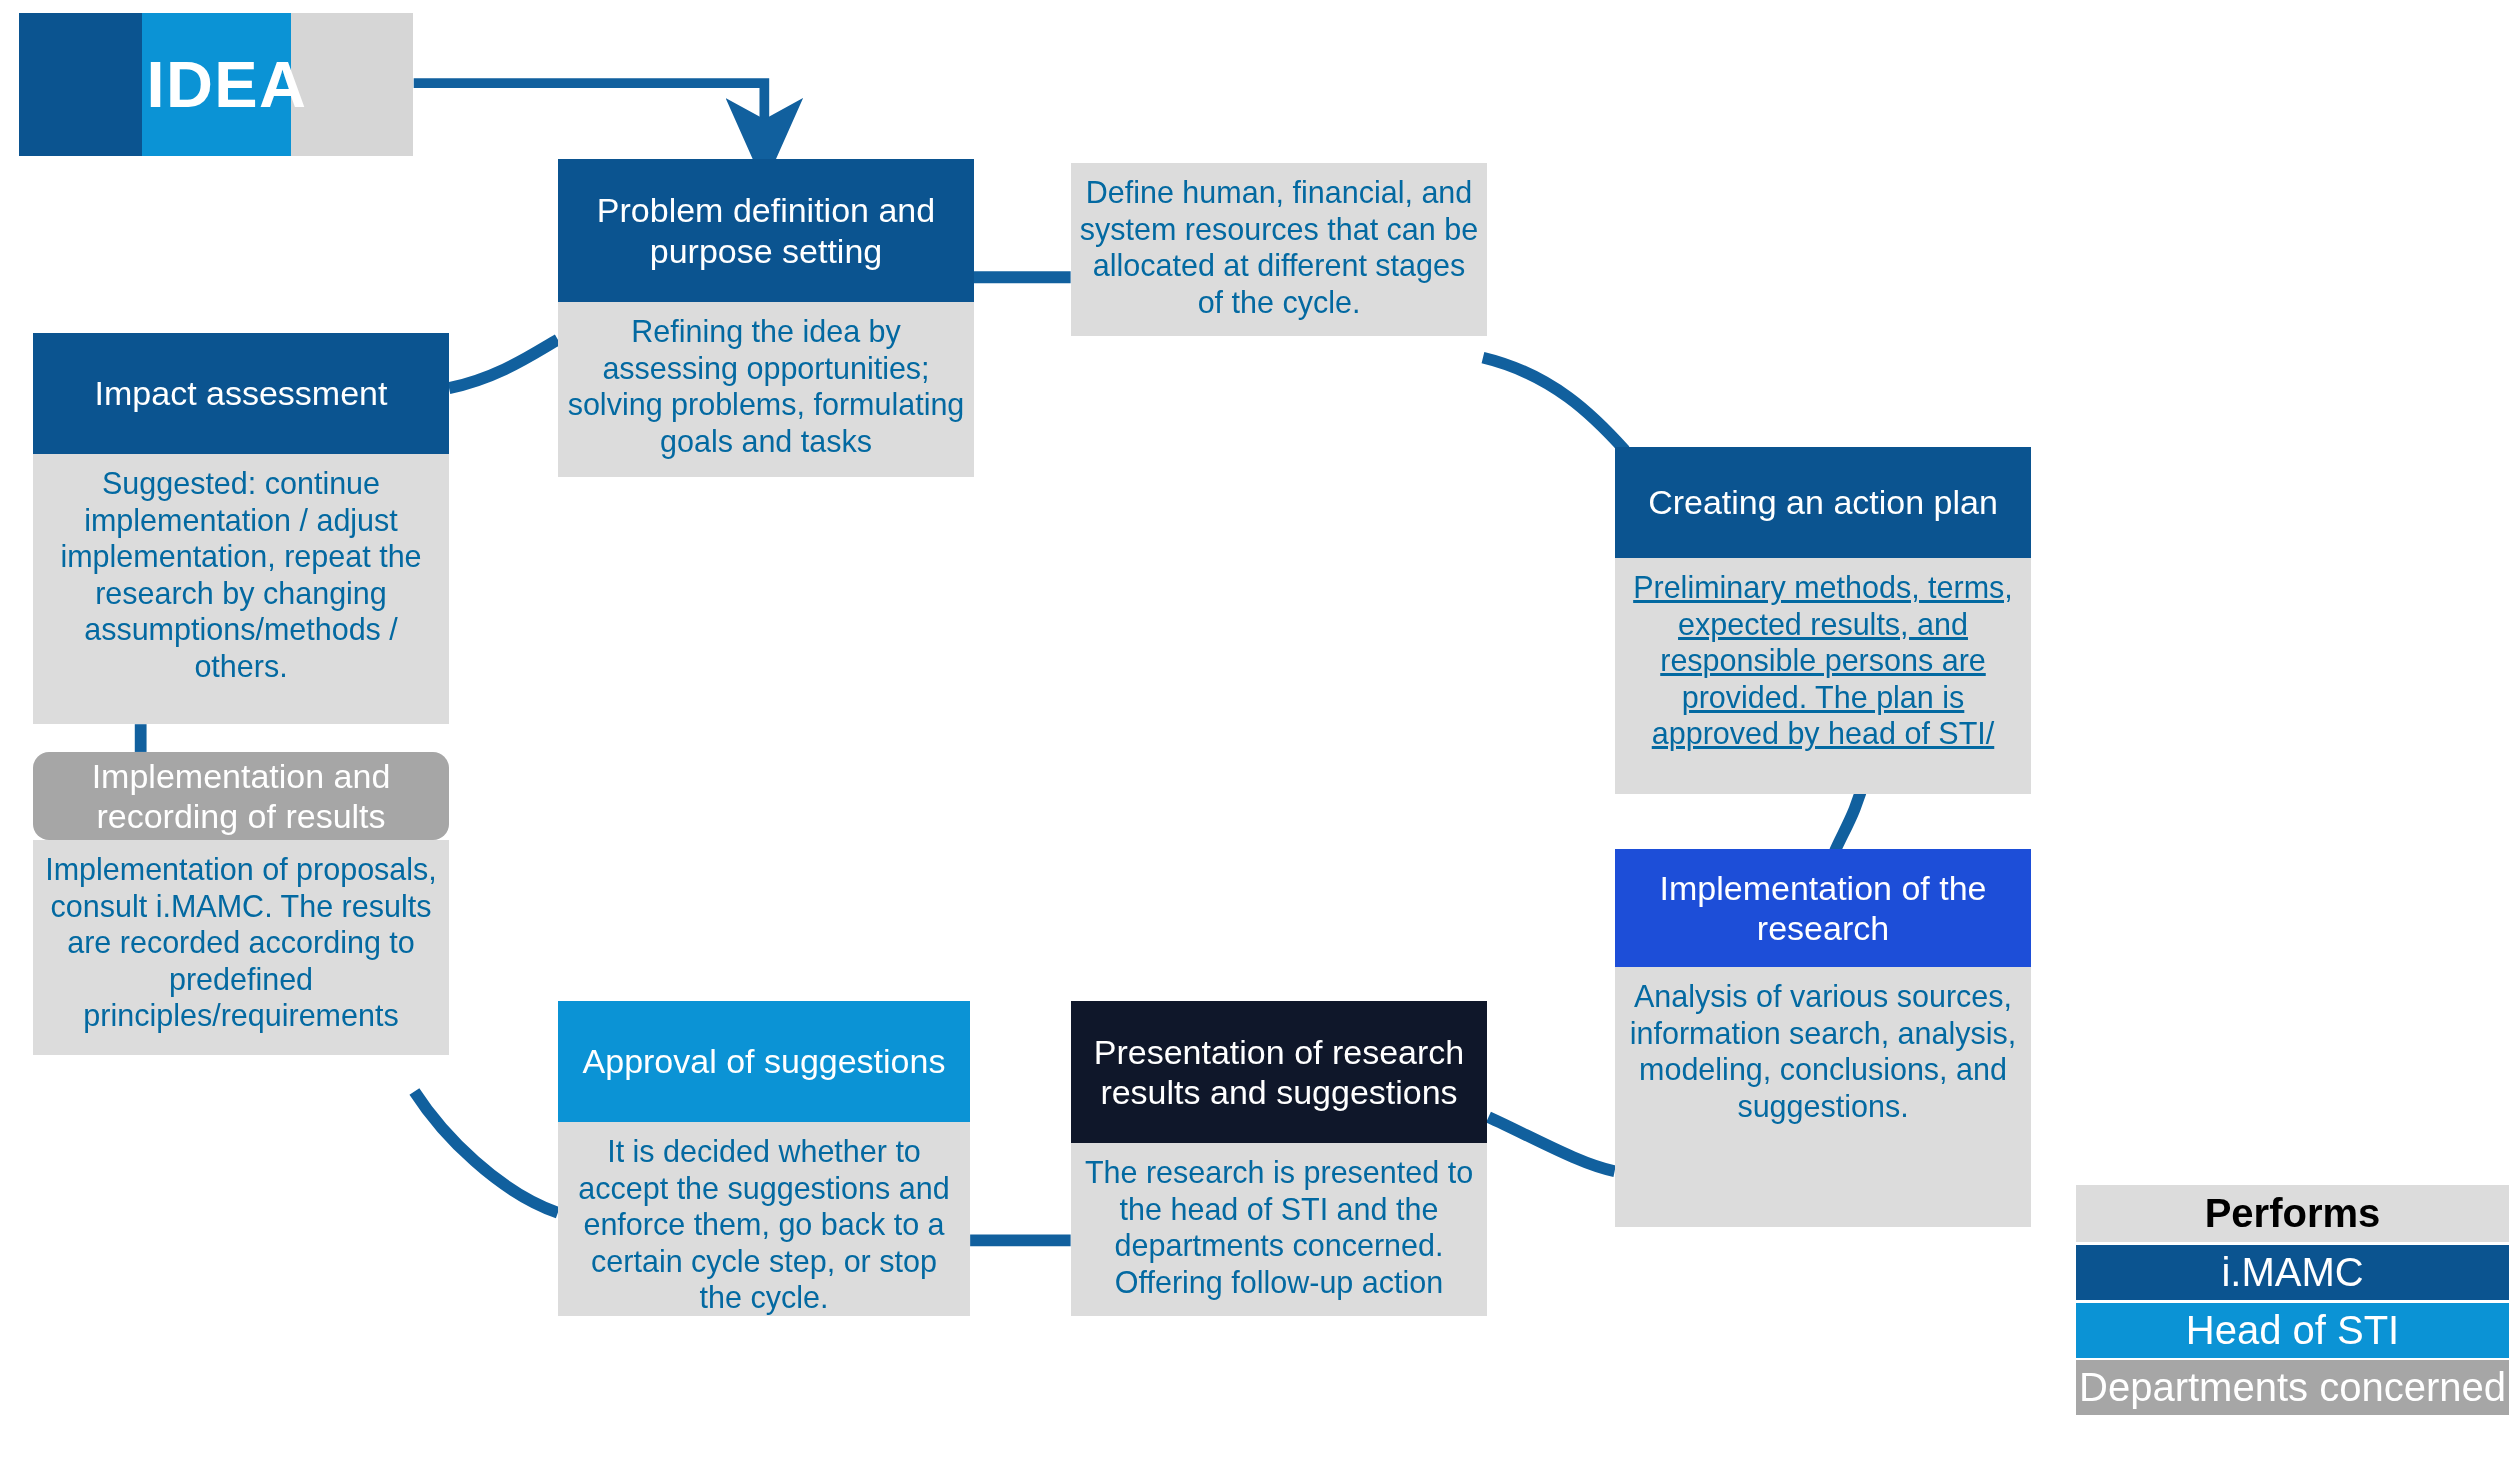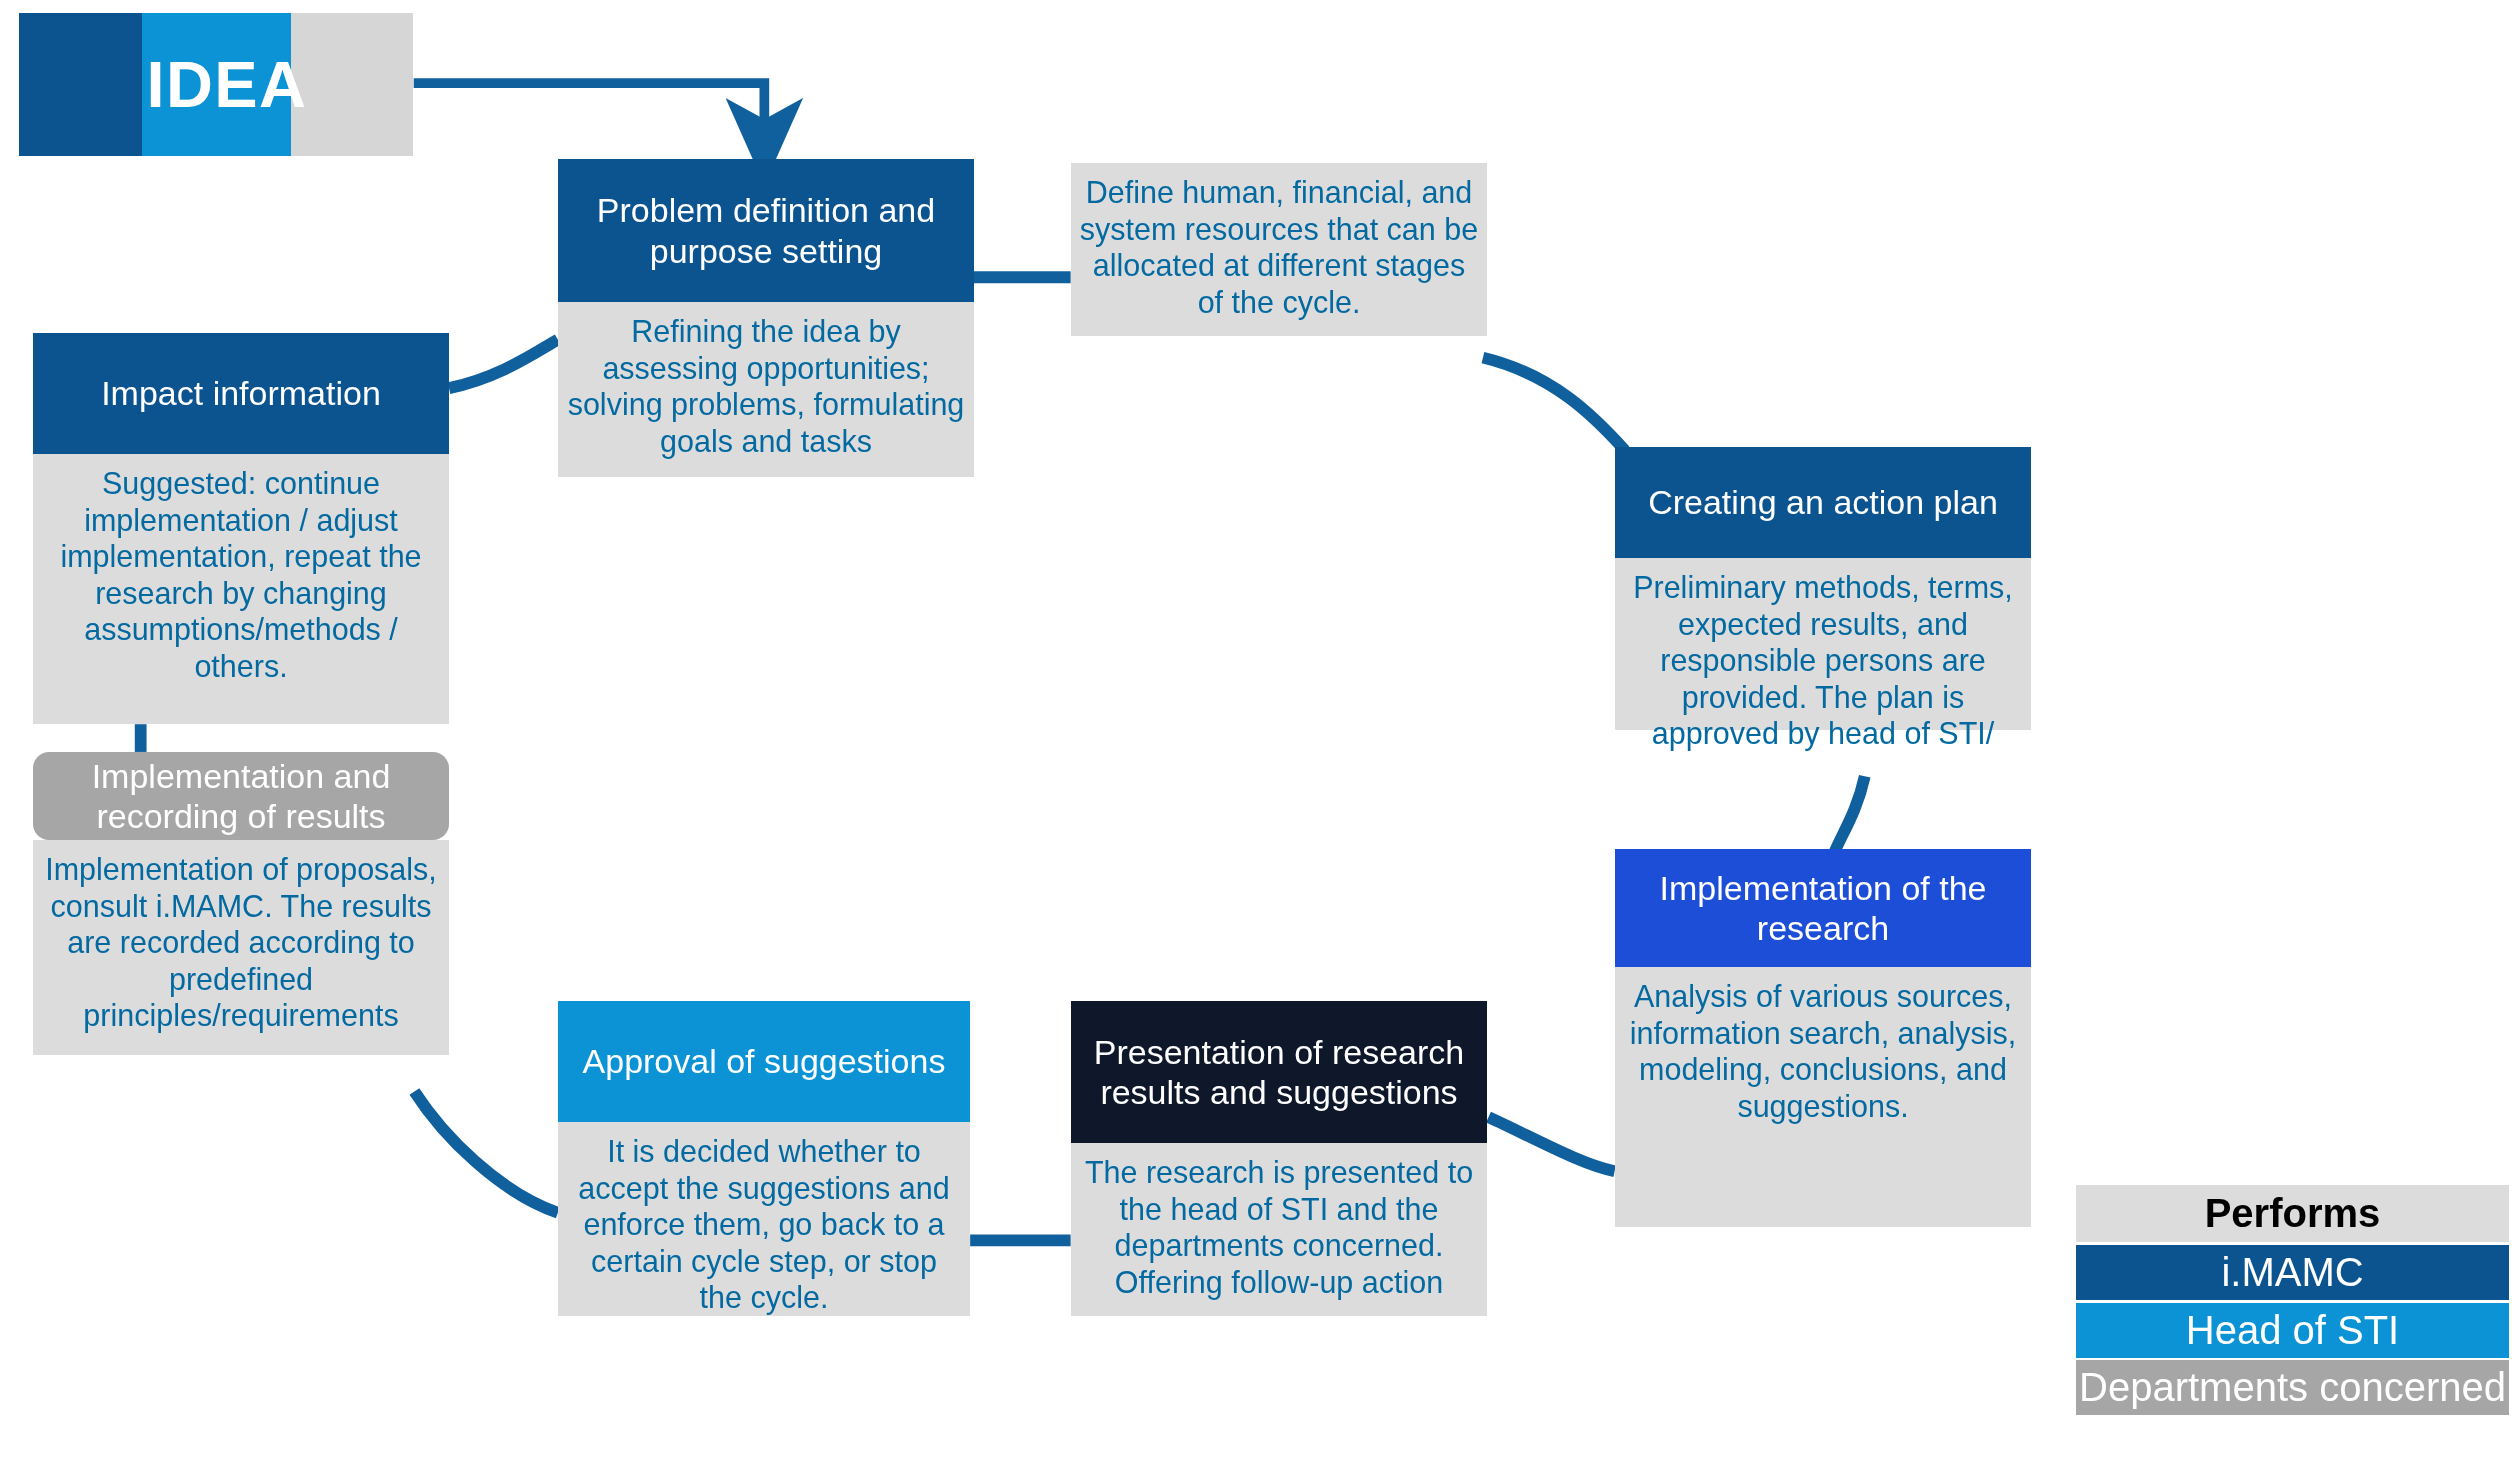--- a/index.html
+++ b/index.html
@@ -104,30 +104,30 @@
     </div>
     <div class="body" style="height:175px;">Refining the idea by assessing opportunities; solving problems, formulating goals and tasks</div>
   </div>
 
   <div class="node" style="left:1071px;top:163px;width:416px;">
     <div class="body" style="height:173px;">Define human, financial, and system resources that can be allocated at different stages of the cycle.</div>
   </div>
 
   <div class="node" style="left:33px;top:333px;width:416px;">
     <div class="head" style="background:#0b5490;height:121px;">
-      <span class="headtxt">Impact information</span>
+      <span class="headtxt">Impact assessment</span>
     </div>
     <div class="body" style="height:270px;">Suggested: continue implementation / adjust implementation, repeat the research by changing assumptions/methods / others.</div>
   </div>
 
   <div class="node" style="left:1615px;top:447px;width:416px;">
     <div class="head" style="background:#0b5490;height:111px;">
       <span class="headtxt">Creating an action plan</span>
     </div>
-    <div class="body" style="height:172px;">Preliminary methods, terms, expected results, and responsible persons are provided. The plan is approved by head of STI/</div>
+    <div class="body" style="height:236px;text-decoration:underline;">Preliminary methods, terms, expected results, and responsible persons are provided. The plan is approved by head of STI/</div>
   </div>
 
   <div class="node" style="left:33px;top:752px;width:416px;">
     <div class="head" style="background:#a6a6a6;height:88px;border-radius:16px;">
       <span class="headtxt">Implementation and recording of results</span>
     </div>
     <div class="body" style="height:215px;">Implementation of proposals, consult i.MAMC. The results are recorded according to predefined principles/requirements</div>
   </div>
 
   <div class="node" style="left:1615px;top:849px;width:416px;">

